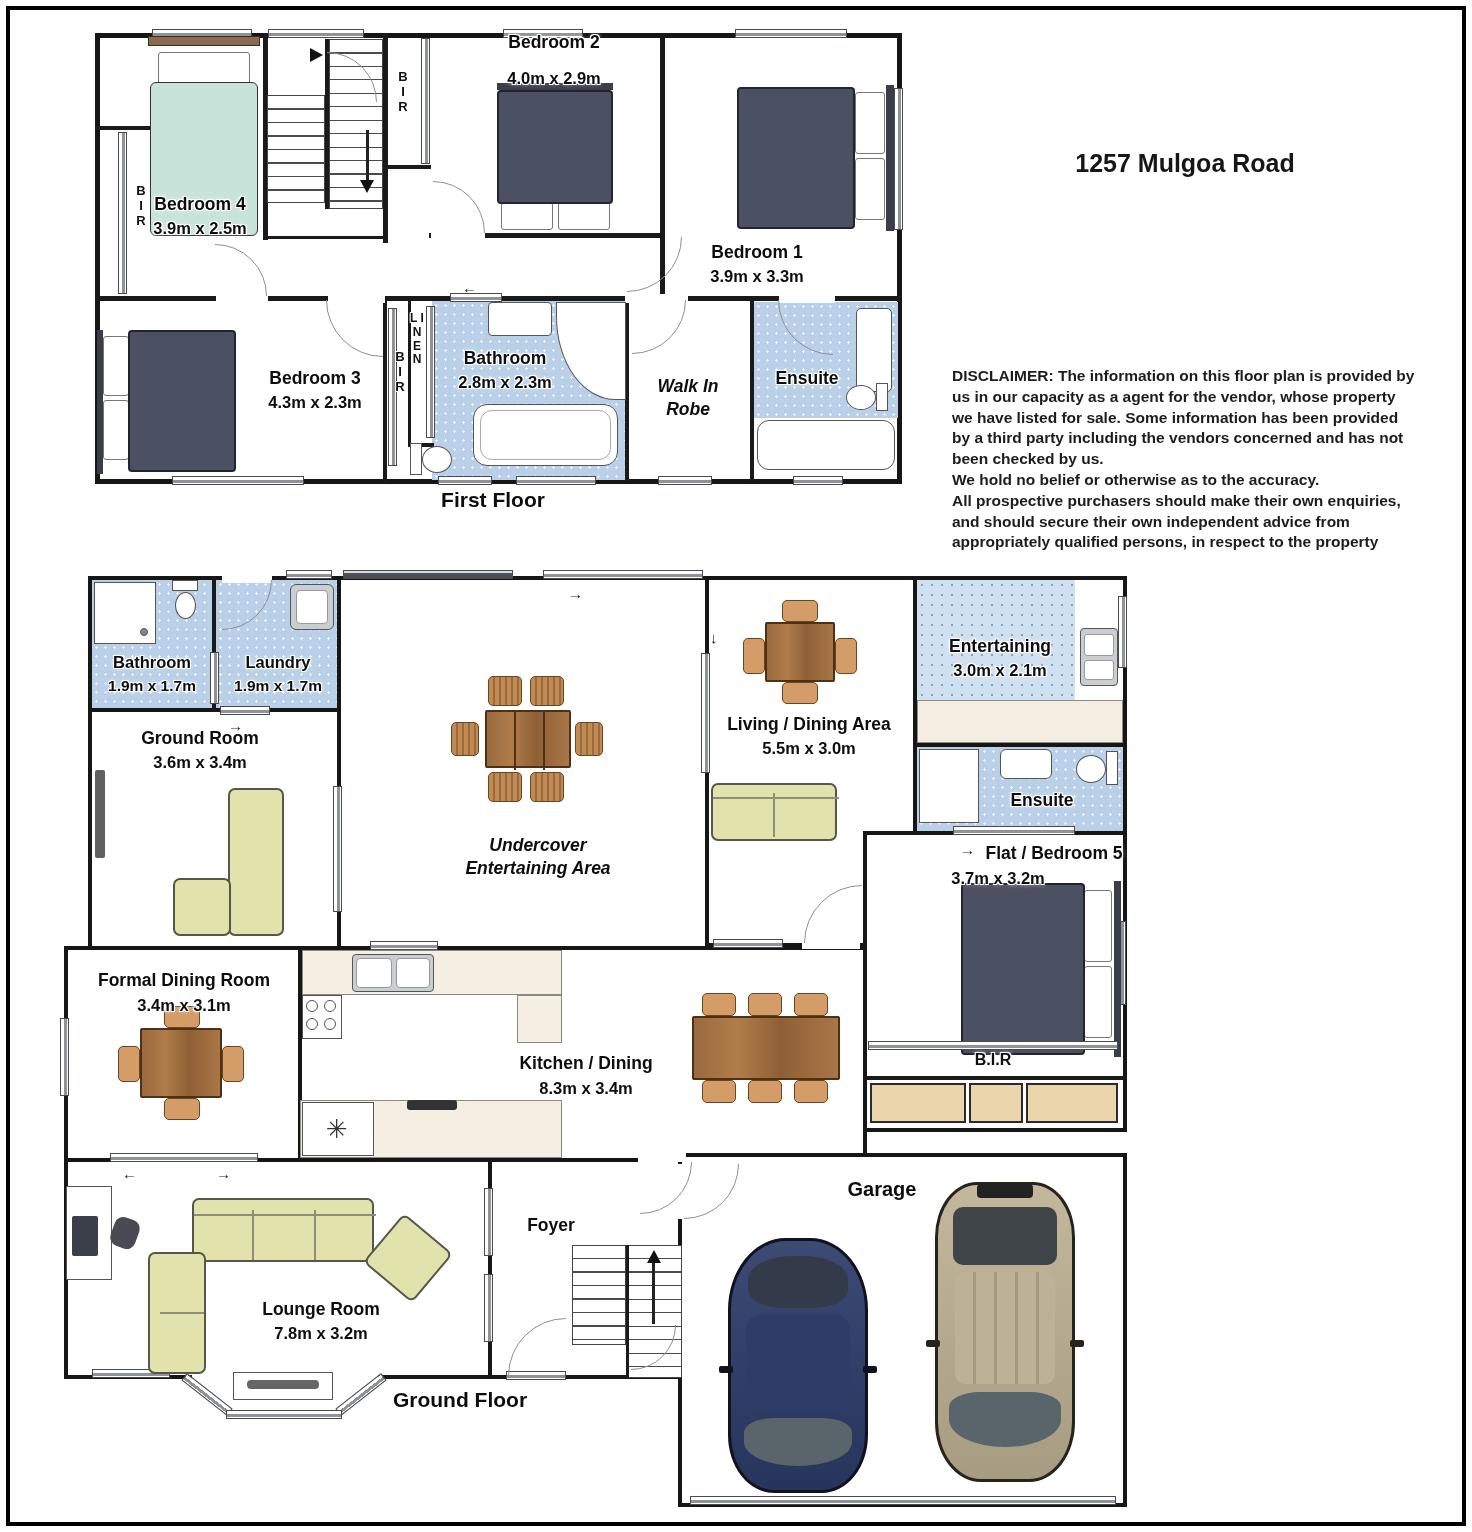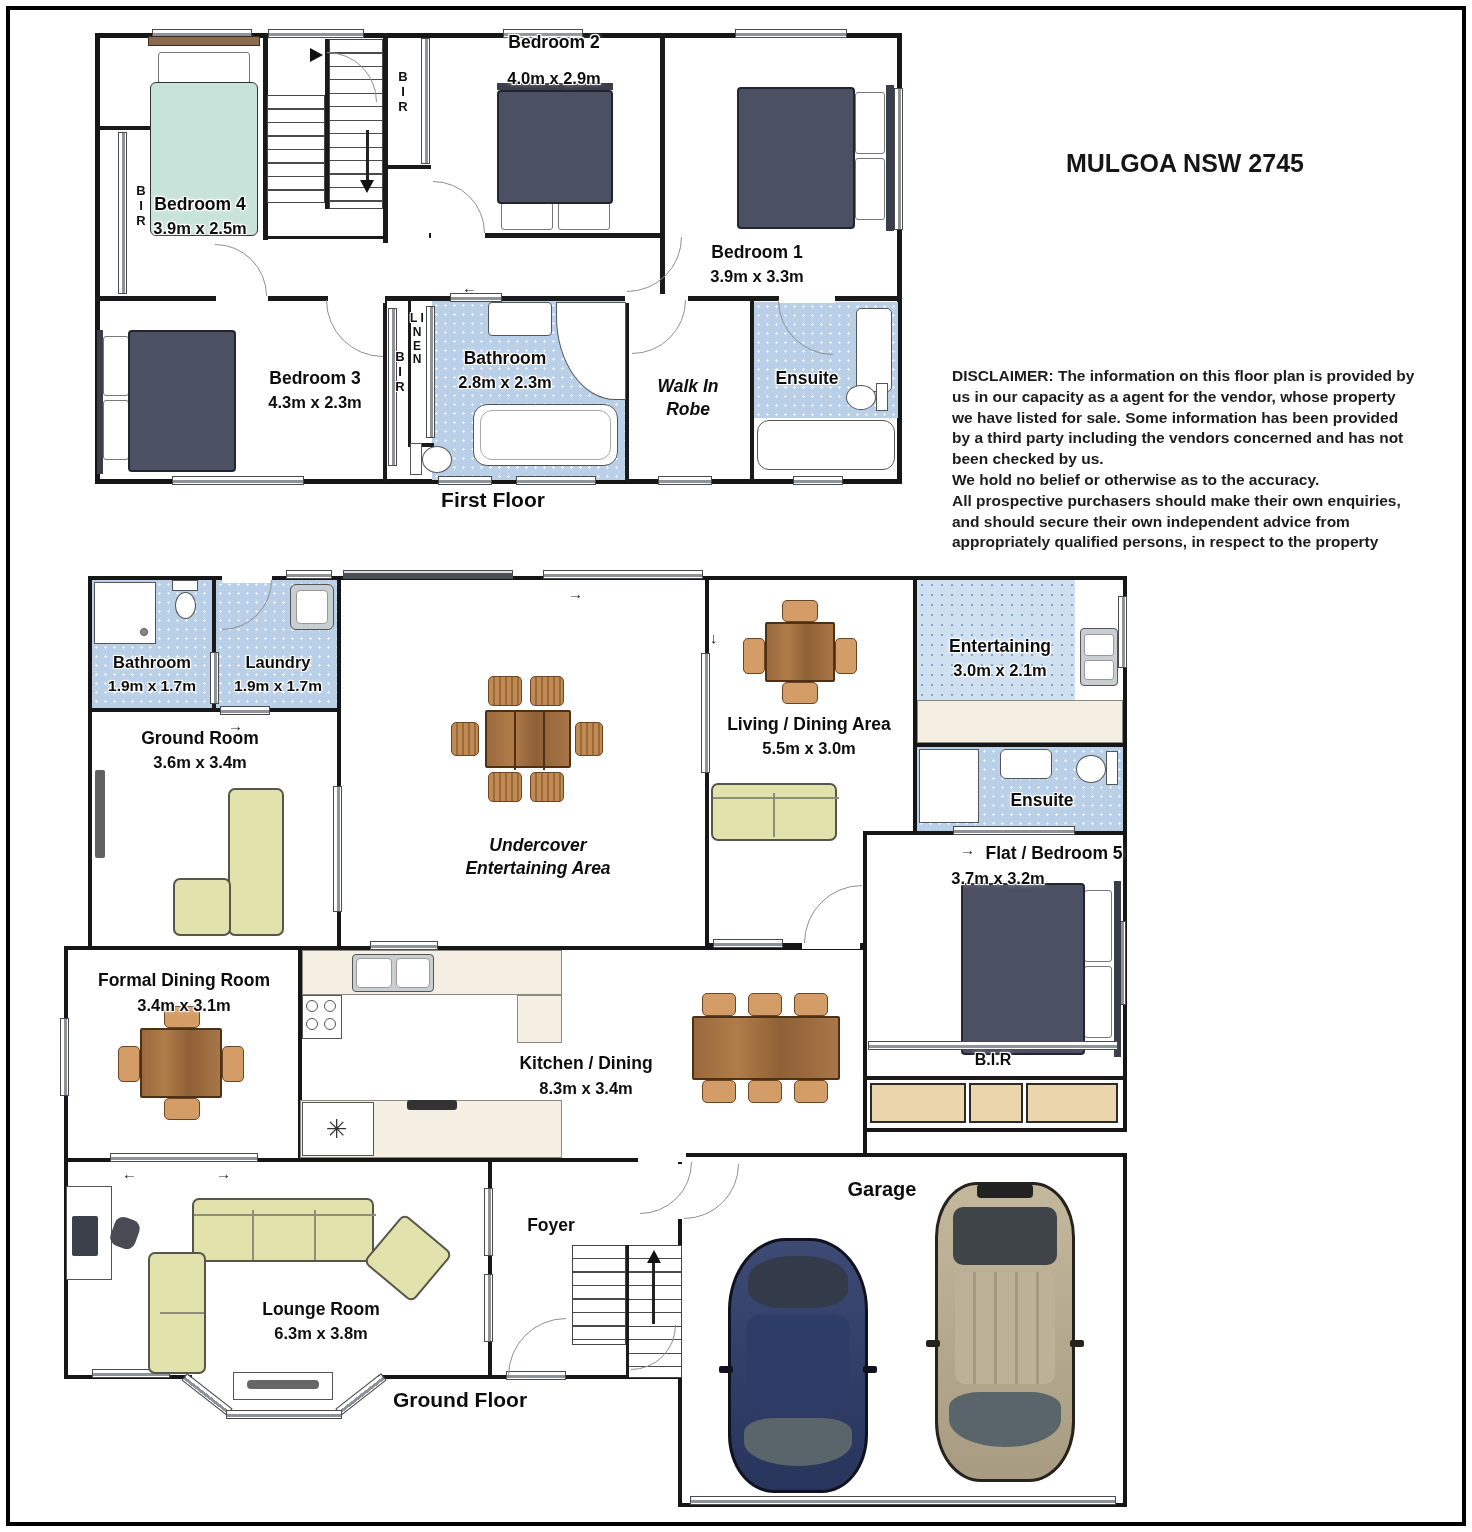--- a/index.html
+++ b/index.html
@@ -47,21 +47,21 @@
   #address{position:absolute;left:950px;top:146px;width:470px;text-align:center;font-weight:bold;font-size:25px;line-height:34px;color:#161616;}
   #disclaimer{position:absolute;left:952px;top:366px;width:500px;font-weight:bold;font-size:15.5px;line-height:20.8px;color:#1c1c1c;white-space:pre-line;}
 </style>
 </head>
 <body>
 
 <div id="page">
   <div id="frame"></div>
 
   <div id="address">
-    <div>MULGOA NSW 2745</div>
+    <div>1257 Mulgoa Road</div>
   </div>
   <div id="disclaimer">DISCLAIMER: The information on this floor plan is provided by
 us in our capacity as a agent for the vendor, whose property
 we have listed for sale. Some information has been provided
 by a third party including the vendors concerned and has not
 been checked by us.
 We hold no belief or otherwise as to the accuracy.
 All prospective purchasers should make their own enquiries,
 and should secure their own independent advice from
 appropriately qualified persons, in respect to the property</div>
@@ -379,16 +379,16 @@
   <div class="rlabel" style="left:1042px;top:800px;">Ensuite</div>
   <div class="rlabel" style="left:1054px;top:853px;">Flat / Bedroom 5</div>
   <div class="rdims" style="left:998px;top:878px;">3.7m x 3.2m</div>
   <div class="rlabel" style="left:993px;top:1060px;font-size:16px;">B.I.R</div>
   <div class="rlabel" style="left:184px;top:980px;">Formal Dining Room</div>
   <div class="rdims" style="left:184px;top:1005px;">3.4m x 3.1m</div>
   <div class="rlabel" style="left:586px;top:1063px;">Kitchen / Dining</div>
   <div class="rdims" style="left:586px;top:1088px;">8.3m x 3.4m</div>
   <div class="rlabel" style="left:551px;top:1225px;">Foyer</div>
   <div class="rlabel" style="left:321px;top:1309px;">Lounge Room</div>
-  <div class="rdims" style="left:321px;top:1333px;">6.3m x 3.8m</div>
+  <div class="rdims" style="left:321px;top:1333px;">7.8m x 3.2m</div>
   <div class="rlabel" style="left:882px;top:1189px;font-size:20px;">Garage</div>
   <div class="caption" style="left:460px;top:1400px;">Ground Floor</div>
 </div>
 
 </body></html>

